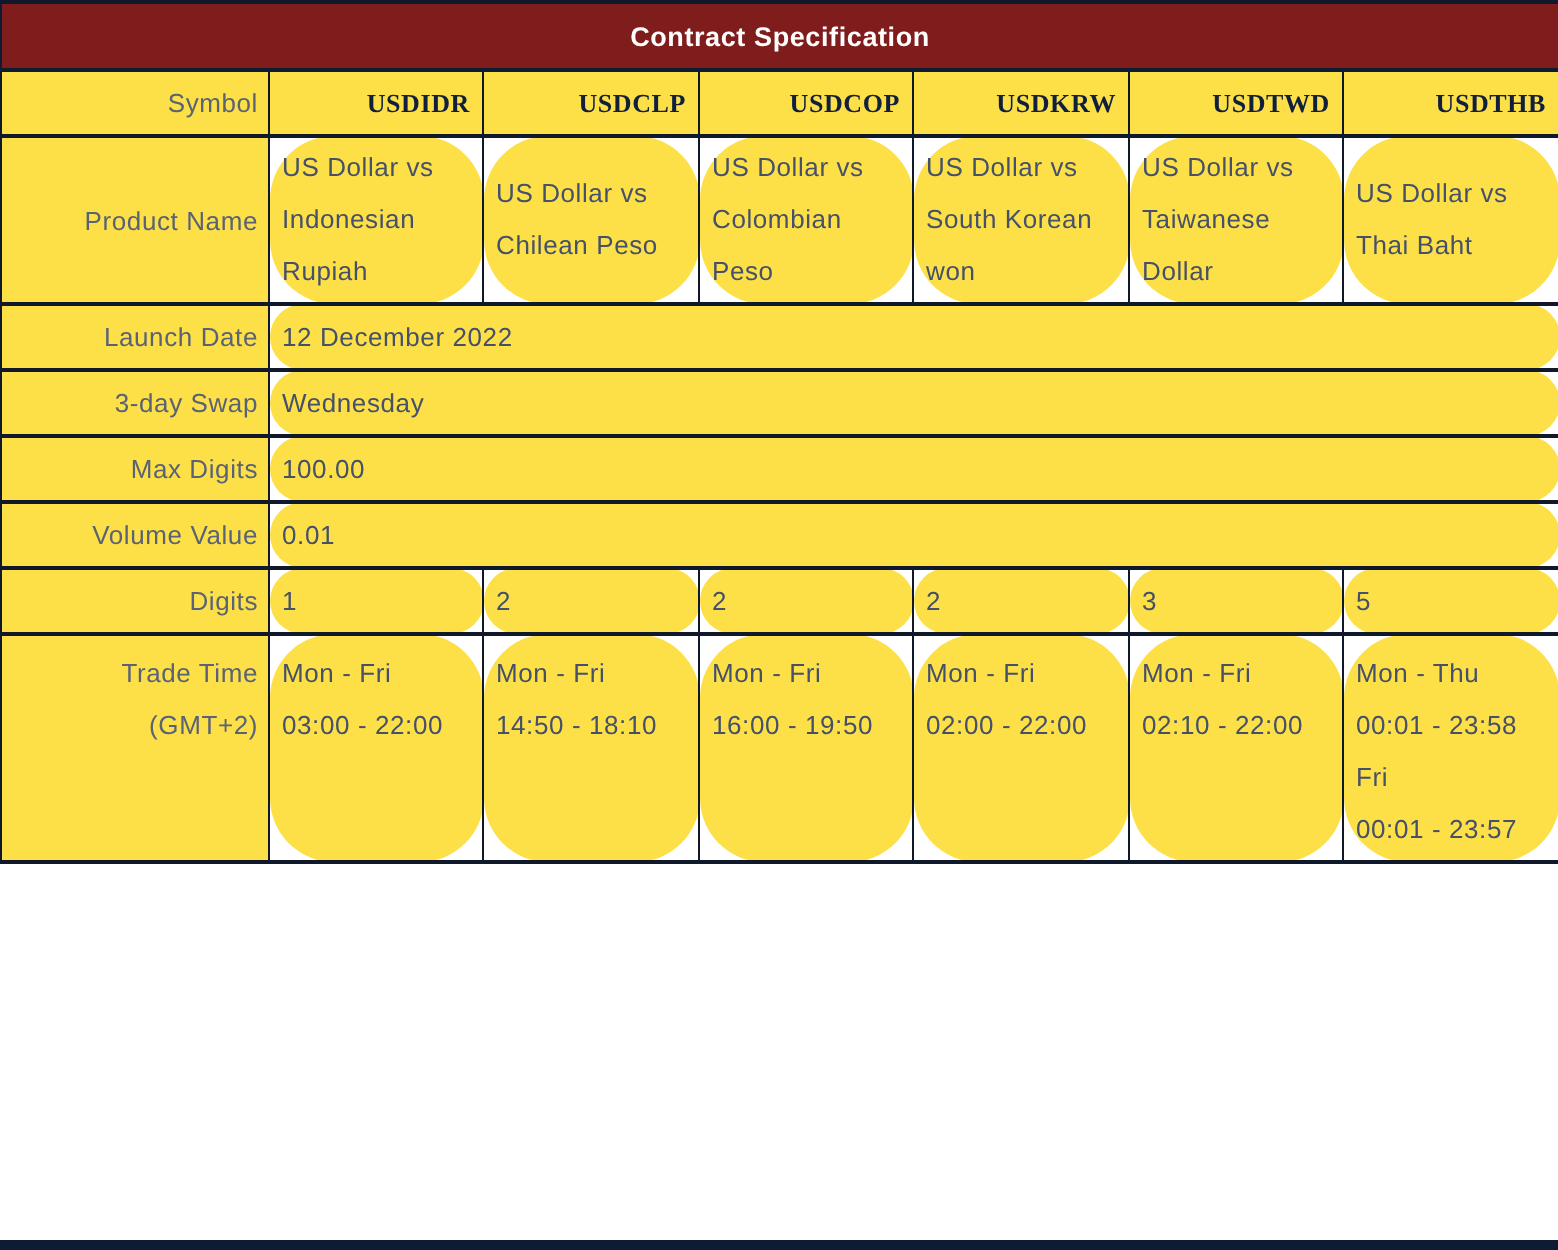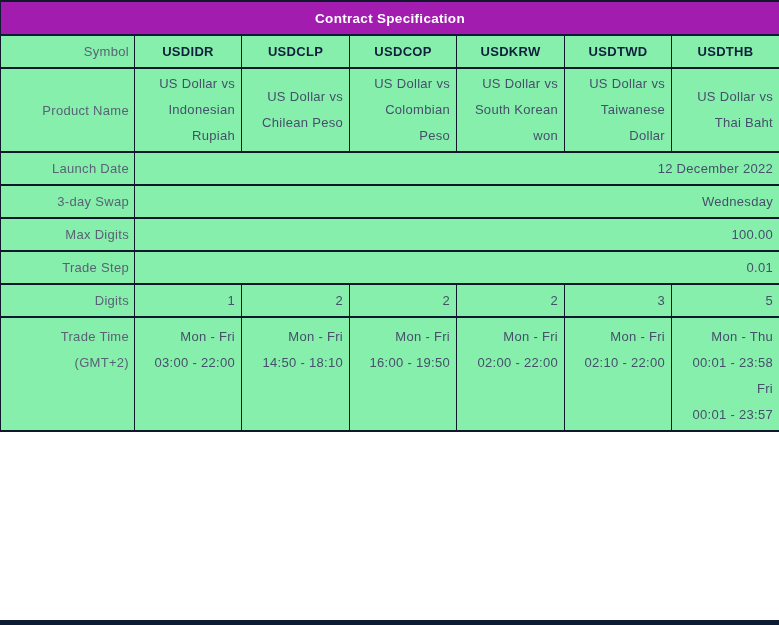--- a/index.html
+++ b/index.html
@@ -13,43 +13,44 @@
     border-collapse: collapse;
     table-layout: fixed;
   }
   td, th {
     border: 1px solid #10182b;
     border-top-width: 2px;
     border-bottom-width: 2px;
     font-size: 13px;
     letter-spacing: 0.3px;
     padding: 2px 6px;
-    background: #86efac;
+    background: #fde047;
     font-weight: normal;
   }
   tr.title-row th {
-    background: #a21caf;
+    background: #7f1d1d;
     color: #ffffff;
     font-weight: bold;
     font-size: 13.5px;
     text-align: center;
     height: 28px;
     border-color: #0d1b33;
     border-top: 2px solid #10182b;
   }
   td.label {
     text-align: right;
     color: #5a6275;
     padding-right: 5px;
   }
-  td.val { text-align: right; }
+  td.val { text-align: left; border-radius: 32px; }
   td.sym {
-    text-align: center;
+    text-align: right;
     font-weight: bold;
     color: #101f3c;
+    font-family: Liberation Serif, serif;
   }
   tr.h33 { height: 33px; }
   tr.product-row { height: 84px; }
   tr.product-row td.val {
     white-space: pre-line;
     line-height: 26px;
     vertical-align: middle;
   }
   tr.trade-row { height: 106px; }
   tr.trade-row td {
@@ -125,21 +126,21 @@
       <td class="val" colspan="6">Wednesday</td>
     </tr>
 
     <tr class="h33">
       <td class="label">Max Digits</td>
       <td class="val" colspan="6">100.00</td>
     </tr>
 
 
     <tr class="h33">
-      <td class="label">Trade Step</td>
+      <td class="label">Volume Value</td>
       <td class="val" colspan="6">0.01</td>
     </tr>
 
 
 
     <tr class="h33">
       <td class="label">Digits</td>
       <td class="val">1</td>
       <td class="val">2</td>
       <td class="val">2</td>

